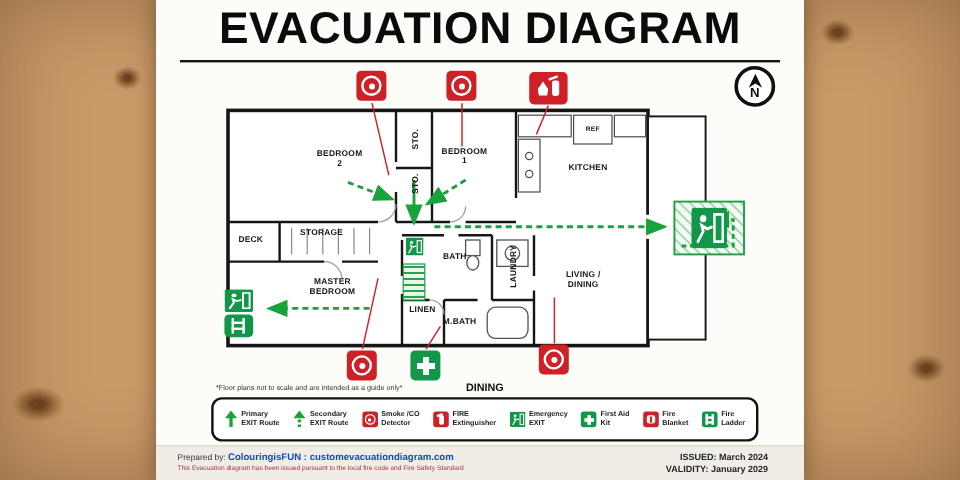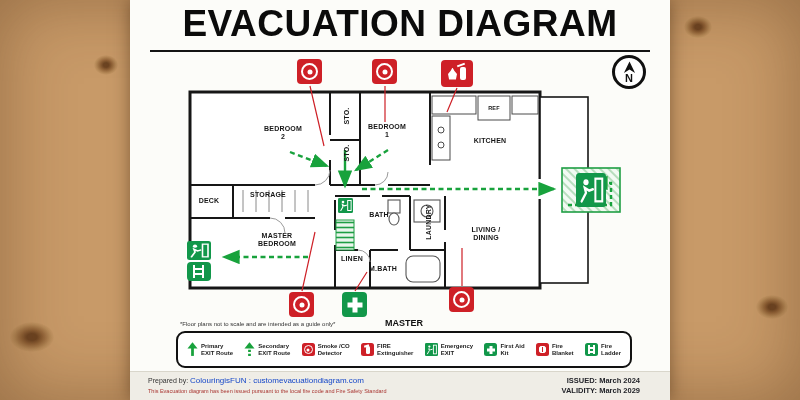--- a/index.html
+++ b/index.html
@@ -92,21 +92,21 @@
   .sm-blanket::before{content:"";position:absolute;inset:3px;background:
     repeating-linear-gradient(90deg,#fff 0 1.6px,#ce2027 1.6px 3.2px);border:1px solid #fff;border-radius:2px;}
   .sm-ladder::before{content:"";position:absolute;top:2px;bottom:2px;left:3.5px;width:1.5px;background:#fff;
     box-shadow:5px 0 0 #fff;}
   .sm-ladder::after{content:"";position:absolute;left:3.5px;width:6.5px;height:1.5px;background:#fff;top:4px;
     box-shadow:0 4px 0 #fff;}
 
   
   .footer{position:absolute;left:0;right:0;bottom:0;height:28px;background:#efede6;border-top:1px solid #d9d6cb;}
   .prep{position:absolute;left:18px;top:4px;font-size:7px;color:#333;white-space:nowrap;}
-  .prep .brand{font-size:8px;font-weight:400;color:#1547c8;}
+  .prep .brand{font-size:8px;font-weight:700;color:#1547c8;}
   .disc{position:absolute;left:18px;top:16px;font-size:5.5px;color:#a83430;white-space:nowrap;}
   .issued{position:absolute;right:30px;top:4px;font-size:7.5px;font-weight:800;color:#23242a;text-align:right;margin-left:32px;}
   .validity{position:absolute;right:30px;top:14px;font-size:7.5px;font-weight:800;color:#23242a;text-align:right;}
 </style>
 </head>
 <body>
 
 <svg width="0" height="0" style="position:absolute" aria-hidden="true">
   <defs>
     <symbol id="sym-exit" viewBox="0 0 24 24">
@@ -251,21 +251,21 @@
     </svg>
   <svg class="exiticon" style="left:57px;top:241px;" width="24" height="19" viewBox="0 0 24 24" preserveAspectRatio="none">
       <use href="#sym-exit"></use>
     </svg>
   <div class="badge green ladder" style="left:57px;top:262px;"></div>
   <svg class="exiticon" style="left:446px;top:173px;" width="30" height="34" viewBox="0 0 24 24" preserveAspectRatio="none">
       <use href="#sym-exit"></use>
     </svg>
 
   <div class="note">*Floor plans not to scale and are intended as a guide only*</div>
-  <div class="legend-title">MASTER</div>
+  <div class="legend-title">DINING</div>
 
   <div class="legend-box">
     <div class="litem">
       <svg width="11" height="15" viewBox="0 0 12 16">
         <path d="M6,15 V6" stroke="#18a23c" stroke-width="3"></path>
           <polygon points="6,0 11.5,7 0.5,7" fill="#18a23c"></polygon>
       </svg>
       <span class="lbl">Primary
 EXIT Route</span>
     </div>
@@ -310,16 +310,16 @@
 Ladder</span>
     </div>
   </div>
 
   <div class="footer">
     <div class="prep">
       <span>Prepared by: </span><span class="brand">ColouringisFUN : customevacuationdiagram.com</span>
     </div>
     <div class="disc">This Evacuation diagram has been issued pursuant to the local fire code and Fire Safety Standard</div>
     <div class="issued">ISSUED: March 2024</div>
-    <div class="validity">VALIDITY: March 2029</div>
+    <div class="validity">VALIDITY: January 2029</div>
   </div>
 
 </div>
 
 </body></html>

